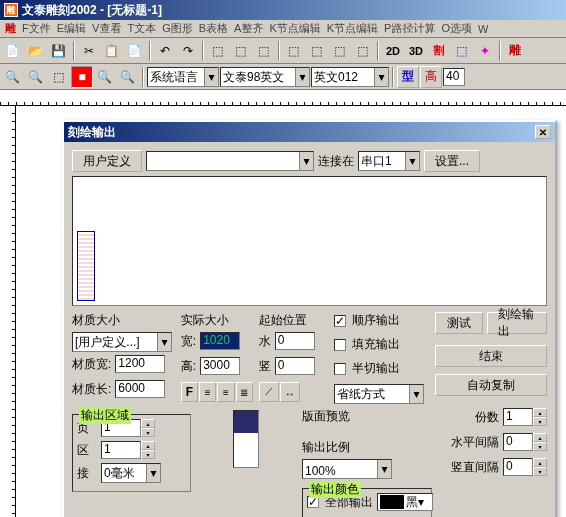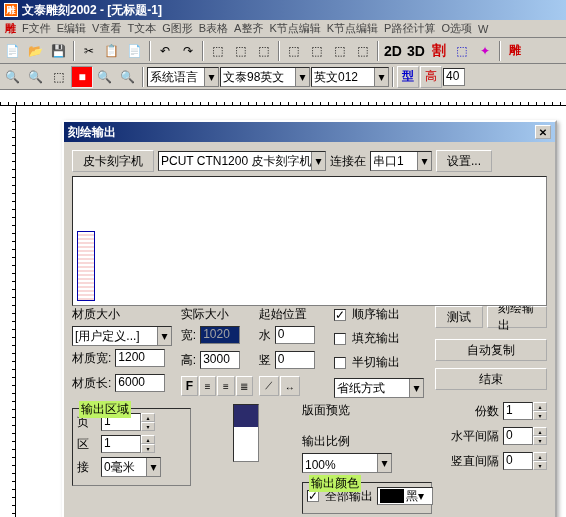--- a/index.html
+++ b/index.html
@@ -13,39 +13,39 @@
 .menubar{height:18px;background:#d4d0c8;display:flex;align-items:center;padding:0 2px;border-bottom:1px solid #808080;}
 .menubar span{padding:0 3px;color:#444;white-space:nowrap;font-size:11px;}
 .menubar span:first-child{color:#c00;font-weight:bold;}
 
 
 .toolbar{height:26px;background:#d4d0c8;display:flex;align-items:center;padding:2px;border-bottom:1px solid #808080;gap:1px;}
 .tbtn{width:22px;height:22px;border:1px solid #d4d0c8;display:flex;align-items:center;justify-content:center;cursor:pointer;}
 .sep{width:2px;height:20px;border-left:1px solid #808080;border-right:1px solid #fff;margin:0 2px;}
 .combo{height:20px;border:1px inset #808080;background:#fff;padding:0 2px;display:flex;align-items:flex-end;position:relative;}
 .combo .arr{position:absolute;right:0;top:0;width:14px;height:100%;background:#d4d0c8;border-left:1px solid #808080;display:flex;align-items:center;justify-content:center;}
-.txt3d{font-weight:bold;font-size:14px;text-align:center;}
+.txt3d{font-weight:bold;font-size:11px;text-align:center;}
 
 
 .ruler-h{height:16px;background:#fff;border-bottom:1px solid #000;position:relative;background-image:repeating-linear-gradient(90deg,#000 0,#000 1px,transparent 1px,transparent 8px);background-size:8px 4px;background-position:0 12px;background-repeat:repeat-x;}
 .ruler-v{width:16px;background:#fff;border-right:1px solid #000;position:absolute;left:0;top:106px;bottom:0;background-image:repeating-linear-gradient(0deg,#000 0,#000 1px,transparent 1px,transparent 8px);background-size:4px 8px;background-position:12px 0;background-repeat:repeat-y;}
 
 
 .canvas{position:absolute;left:16px;top:106px;right:0;bottom:0;background:#fff;}
 
 
 .dialog{position:absolute;left:62px;top:120px;width:495px;background:#d4d0c8;border:2px outset #fff;box-shadow:2px 2px 4px rgba(0,0,0,0.3);}
 .dlg-title{background:linear-gradient(90deg,#0a246a,#a6caf0);height:20px;color:#fff;display:flex;align-items:center;padding:0 4px;font-weight:bold;justify-content:space-between;}
 .dlg-title .close{width:16px;height:14px;background:#d4d0c8;border:1px outset #fff;color:#000;display:flex;align-items:center;justify-content:center;font-size:10px;cursor:pointer;}
 .dlg-body{padding:8px;}
 
 .row{display:flex;align-items:center;gap:4px;margin-bottom:4px;}
 .btn{height:22px;border:1px outset #fff;background:#d4d0c8;padding:0 10px;cursor:pointer;display:flex;align-items:center;}
 .input{height:18px;border:1px inset #808080;background:#fff;padding:0 2px;}
-.input.sel{background:#0a246a;color:#a3a3a3;}
+.input.sel{background:#0a246a;color:#22c55e;}
 .label{white-space:nowrap;}
 .chk{width:12px;height:12px;border:1px inset #808080;background:#fff;display:inline-flex;align-items:center;justify-content:center;margin-right:2px;}
 .preview{width:100%;height:130px;background:#fff;border:1px inset #808080;position:relative;}
 .preview .shape{position:absolute;left:4px;bottom:4px;width:18px;height:70px;border:1px solid #00a;background:repeating-linear-gradient(0deg,#f8d8d8,#f8d8d8 2px,#fff 2px,#fff 4px);}
 
 .group{border:1px solid #808080;border-top:1px solid #fff;border-left:1px solid #fff;padding:4px;position:relative;margin-top:6px;}
 .group.inset{border:1px inset #808080;}
 .group-title{position:absolute;top:-8px;left:6px;background:#bef264;padding:0 2px;}
 
 .spin{display:flex;align-items:center;}
@@ -150,38 +150,37 @@
 <div class="canvas"></div>
 
 <div class="dialog">
   <div class="dlg-title">
     <span>刻绘输出</span>
     <div class="close">✕</div>
   </div>
   <div class="dlg-body">
 
     <div class="row">
-      <div class="btn">皮卡刻字机</div>
+      <div class="btn">用户定义</div>
       <div class="combo" style="width:168px">
-          <span>PCUT CTN1200 皮卡刻字机</span>
           <div class="arr">▾</div>
         </div>
       <span class="label">连接在</span>
       <div class="combo" style="width:62px">
           <span>串口1</span>
           <div class="arr">▾</div>
         </div>
       <div class="btn">设置...</div>
     </div>
 
     <div class="preview">
       <div class="shape"></div>
     </div>
 
-    <div class="sec-lower" style="">
+    <div class="sec-lower" style="margin-top:6px">
 
       <div class="col" style="width:104px">
         <span class="label">材质大小</span>
         <div class="combo" style="width:100px">
             <span>[用户定义...]</span>
             <div class="arr">▾</div>
           </div>
         <div class="row">
             <span class="label">材质宽:</span>
             <div class="input" style="width:50px">1200</div>
@@ -245,22 +244,22 @@
             <span>省纸方式</span>
             <div class="arr">▾</div>
           </div>
       </div>
 
       <div class="col" style="width:112px">
         <div class="row">
           <div class="btn" style="width:48px;justify-content:center">测试</div>
           <div class="btn" style="width:60px;justify-content:center">刻绘输出</div>
         </div>
+        <div class="btn" style="justify-content:center;margin-top:4px">结束</div>
         <div class="btn" style="justify-content:center;margin-top:4px">自动复制</div>
-        <div class="btn" style="justify-content:center;margin-top:4px">结束</div>
       </div>
     </div>
 
     <div class="sec-lower" style="margin-top:4px">
 
       <div style="width:120px">
         <div class="group inset">
           <div class="group-title">输出区域</div>
           <div class="row">
               <span class="label" style="width:20px">页</span>

